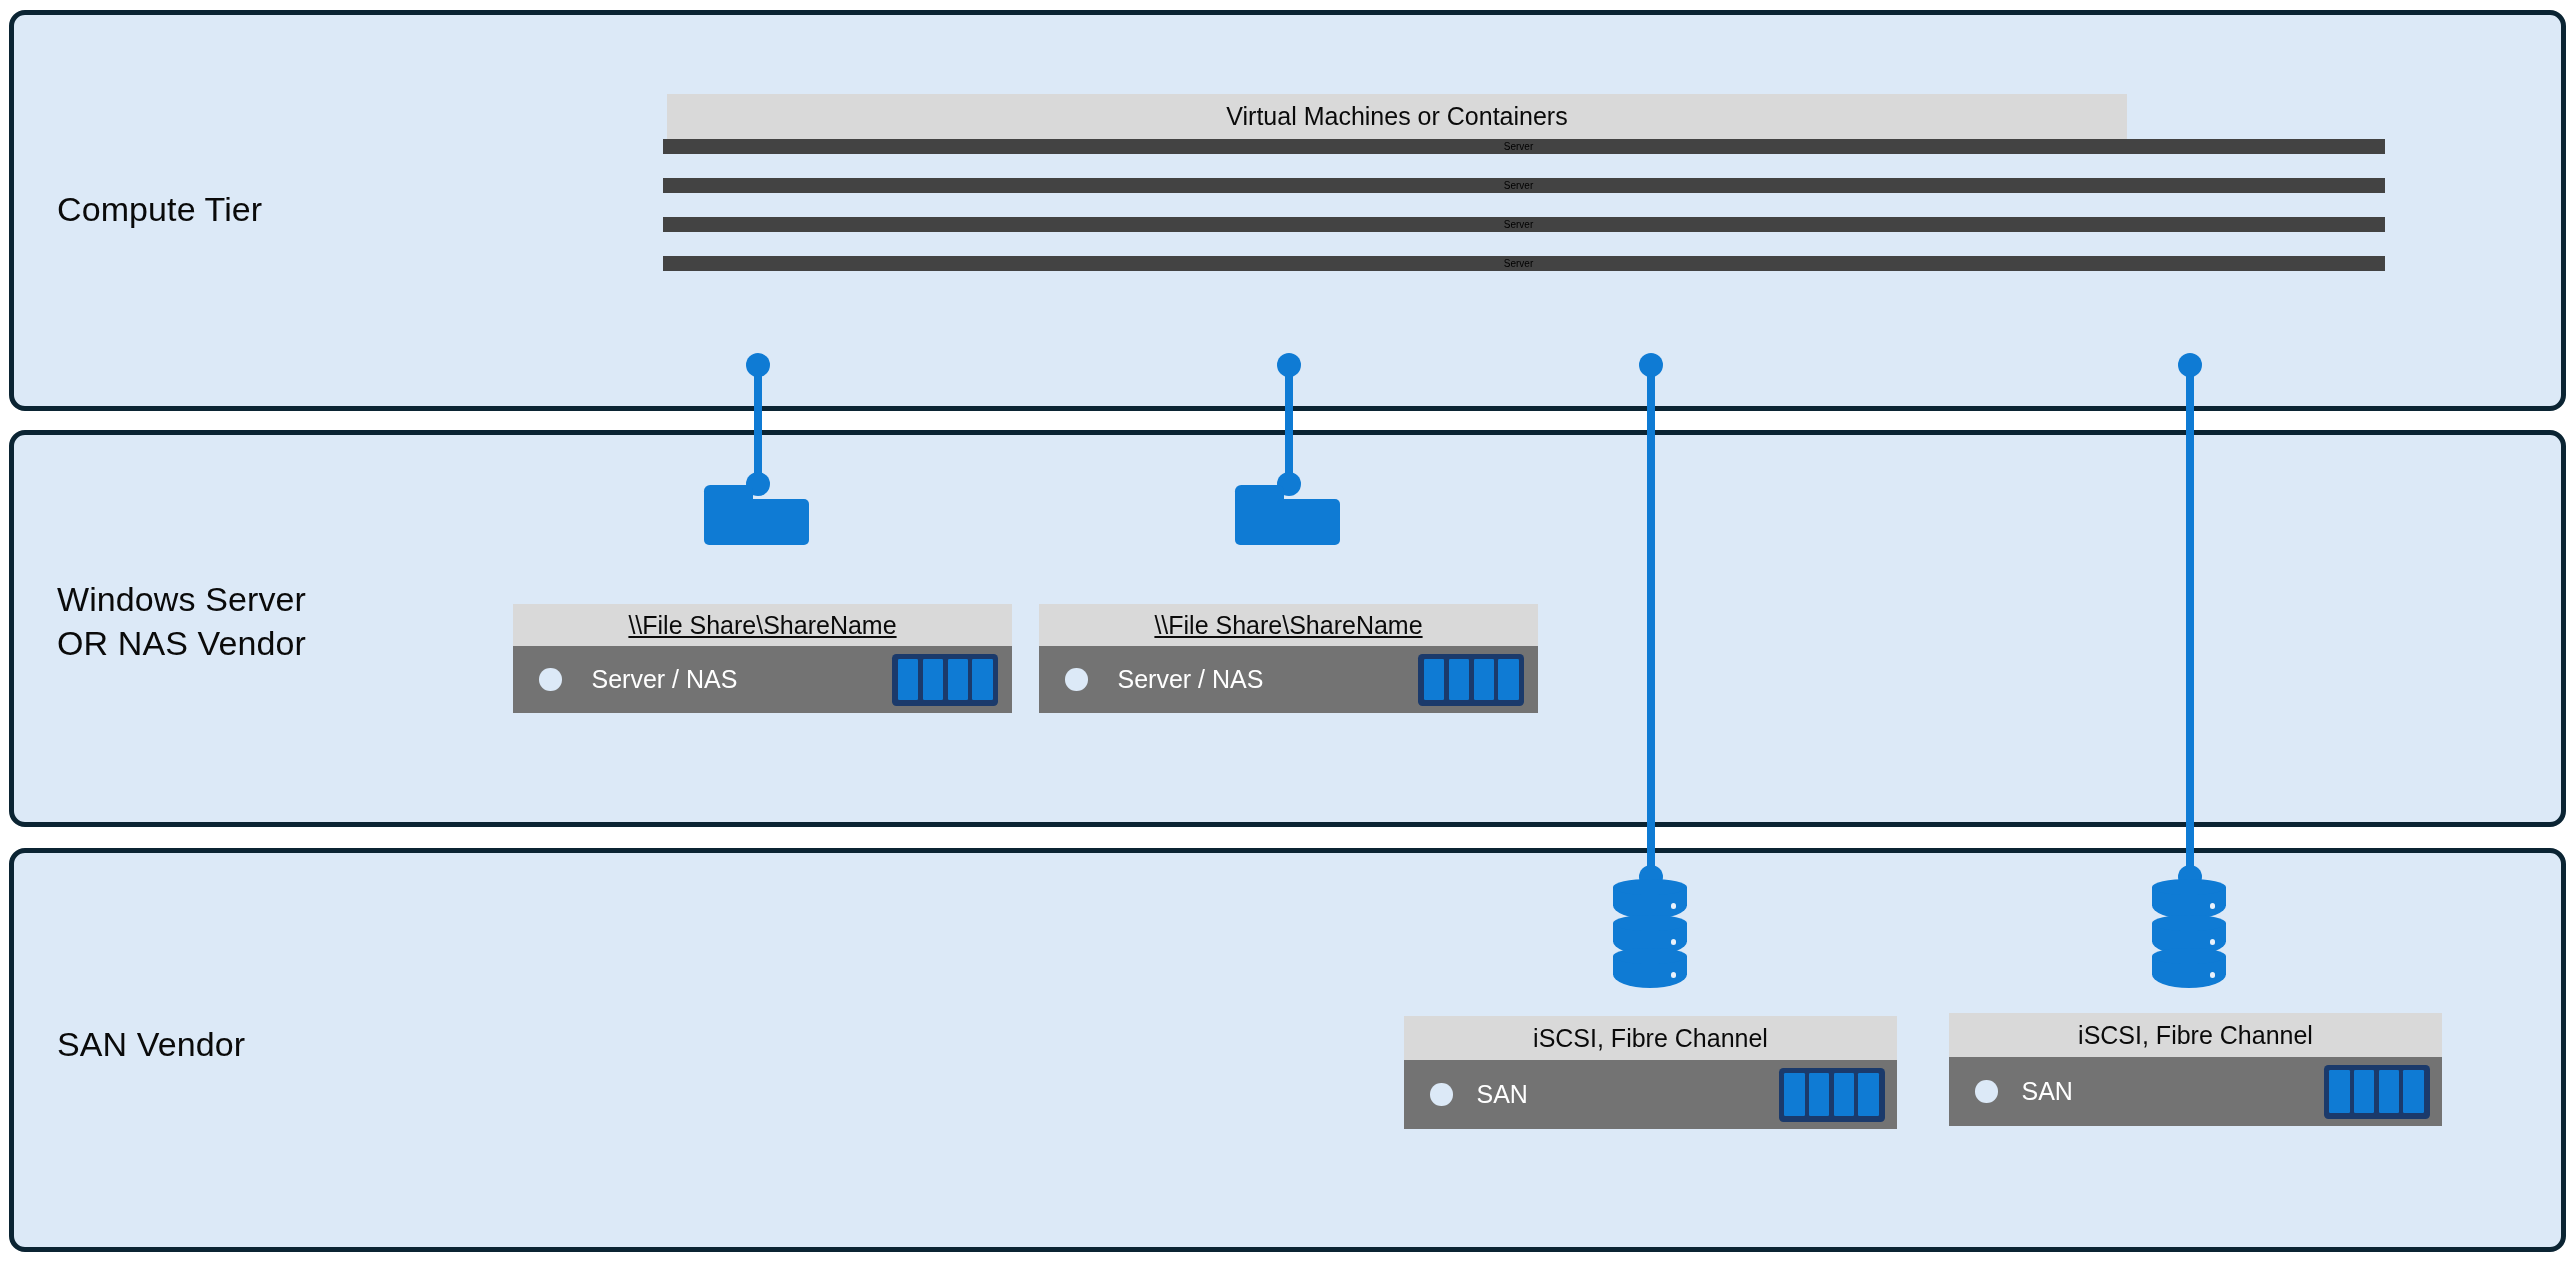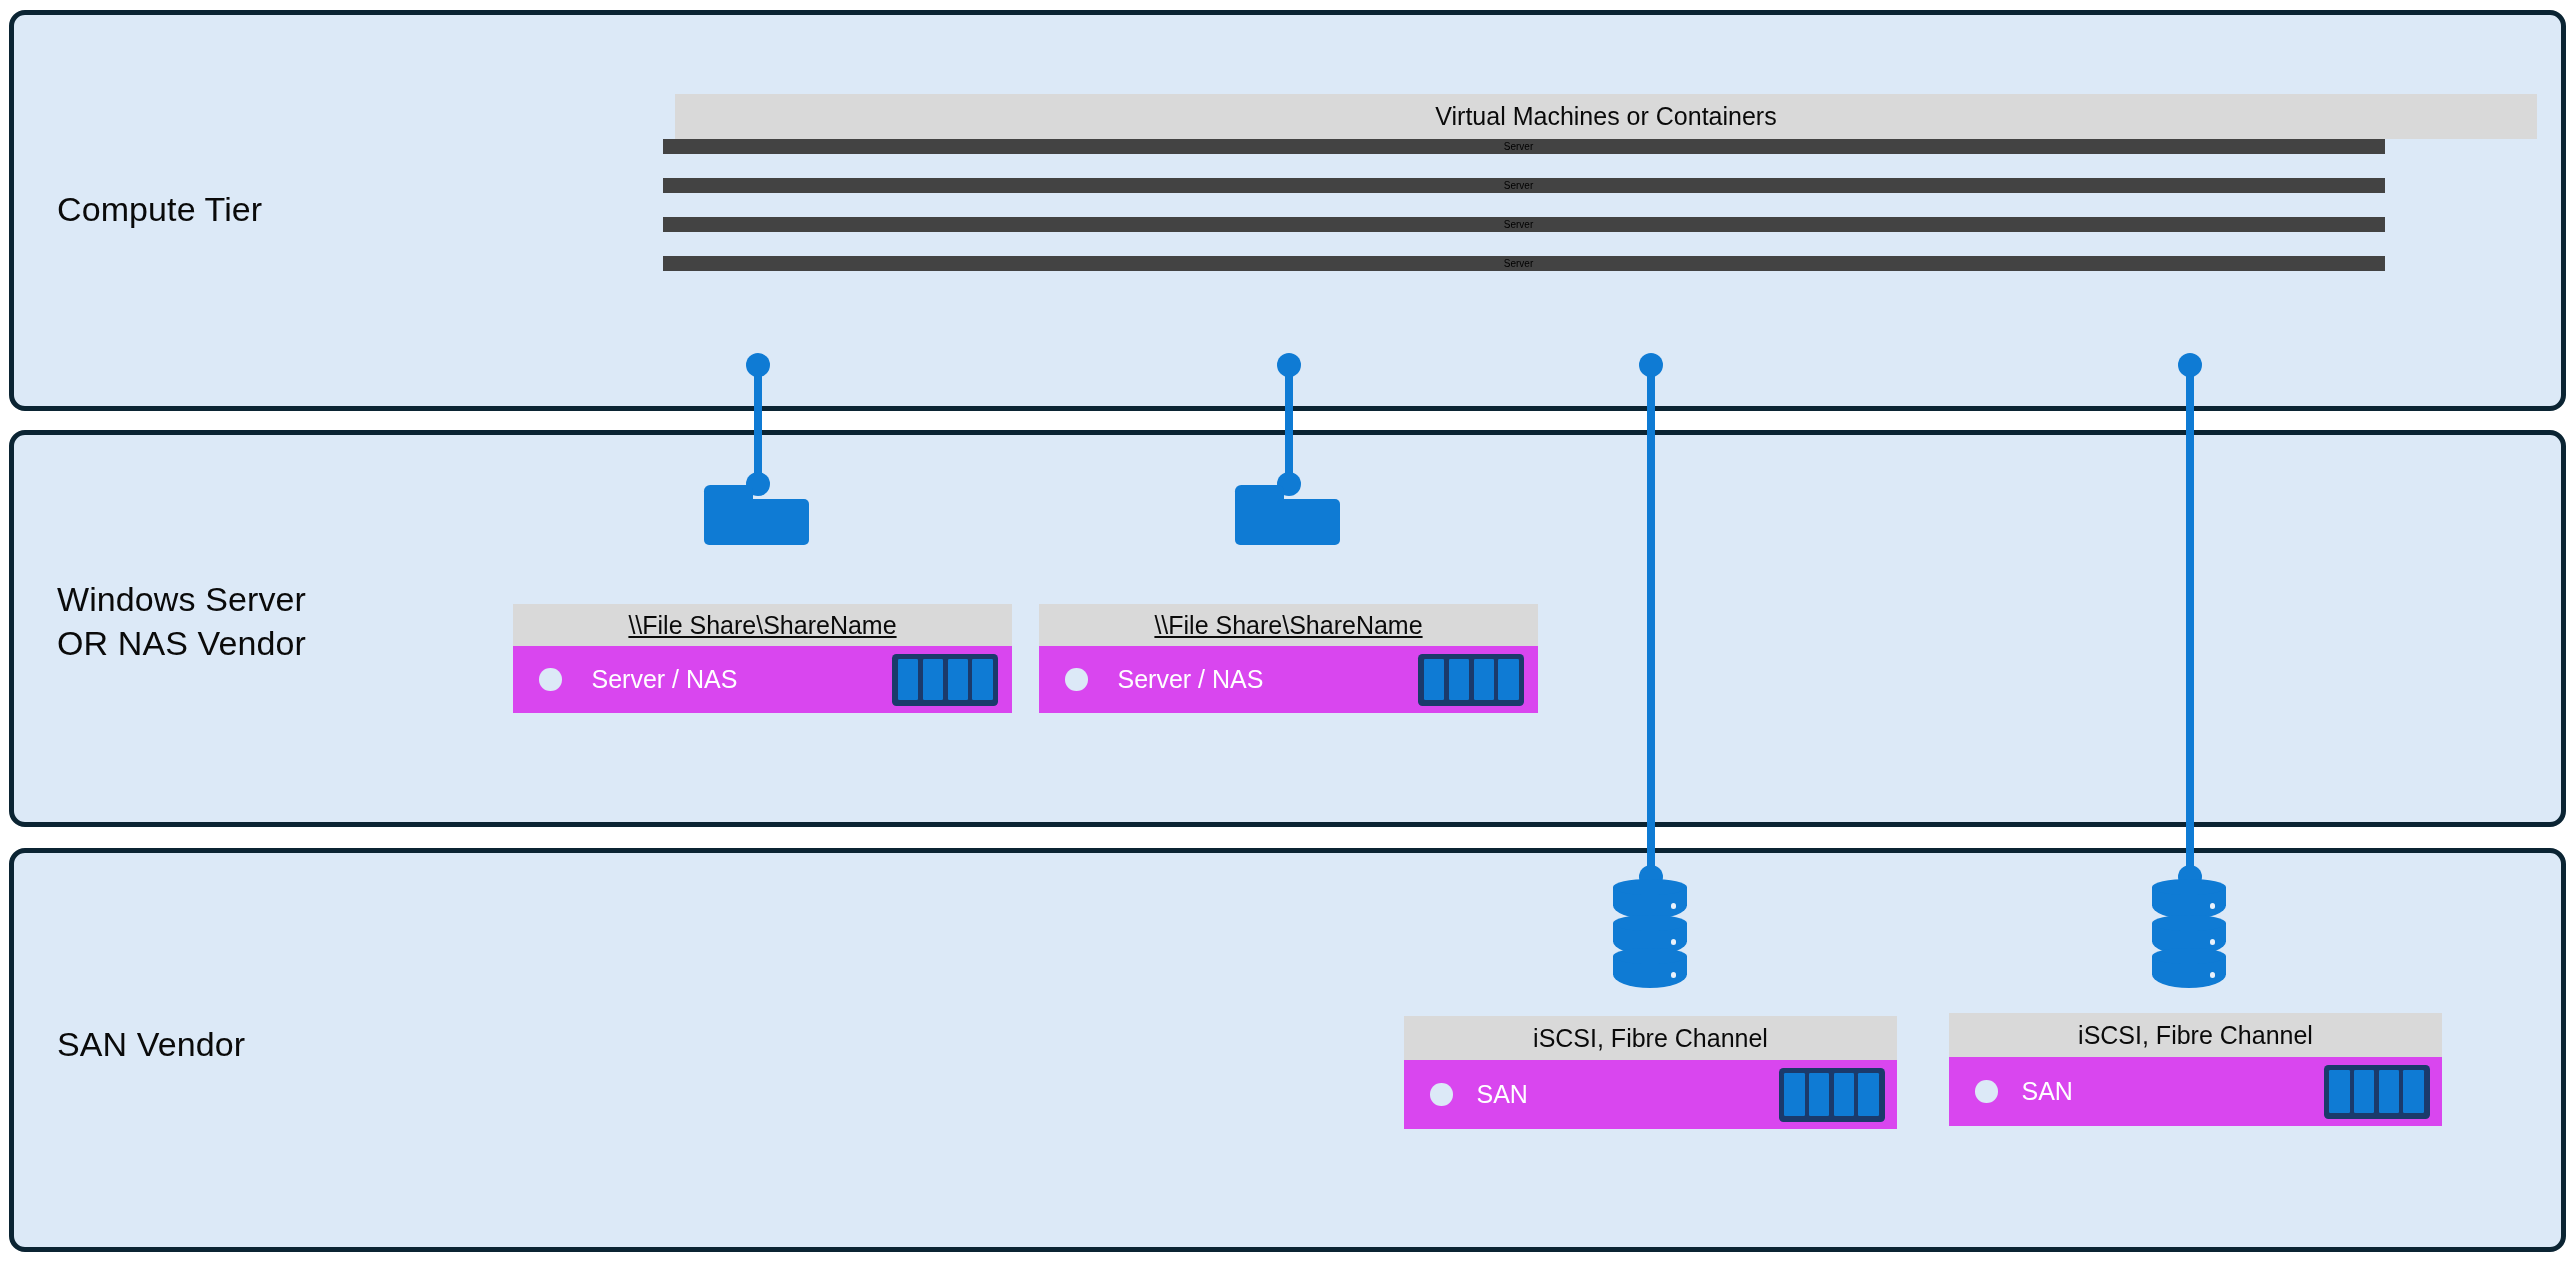--- a/index.html
+++ b/index.html
@@ -46,21 +46,21 @@
     align-items:center;
     justify-content:center;
     color:#0a0a0a;
     box-sizing:border-box;
   }
   .band-text{ font-size:25px; white-space:nowrap; }
   .band-text.ul{ text-decoration:underline; }
 
   .device{
     position:absolute;
-    background:#d946ef;
+    background:#737373;
     box-sizing:border-box;
     display:flex;
     align-items:center;
   }
   .device .led{
     width:22.5px;height:22.5px;border-radius:50%;
     background:#dce9f7;flex:0 0 auto;
   }
   .device .dev-name{
     color:#ffffff;font-size:25px;white-space:nowrap;
@@ -78,21 +78,21 @@
     box-sizing:border-box;
   }
   .disk-array .disk{
     flex:1 1 0;
     background:#0f7bd4;
     border-radius:1.2px;
   }
 
   
   #compute-group{ position:absolute; left:663px; top:94px; width:1722px; }
-  #vm-band{ position:relative; left:12px; top:0; width:1862px; height:45px; }
+  #vm-band{ position:relative; left:4px; top:0; width:1460px; height:45px; }
   #cluster-band{ position:relative; left:0; top:0; width:1722px; height:46px; }
   #server-row{ position:relative; display:flex; gap:24px; width:1722px; height:132px;flex-direction:column; }
   .server-box{
     position:relative;
     flex:1 1 0;
     background:#434343;
     display:flex;
     align-items:center;
   }
   .server-box .led{ margin-left:26px; }

